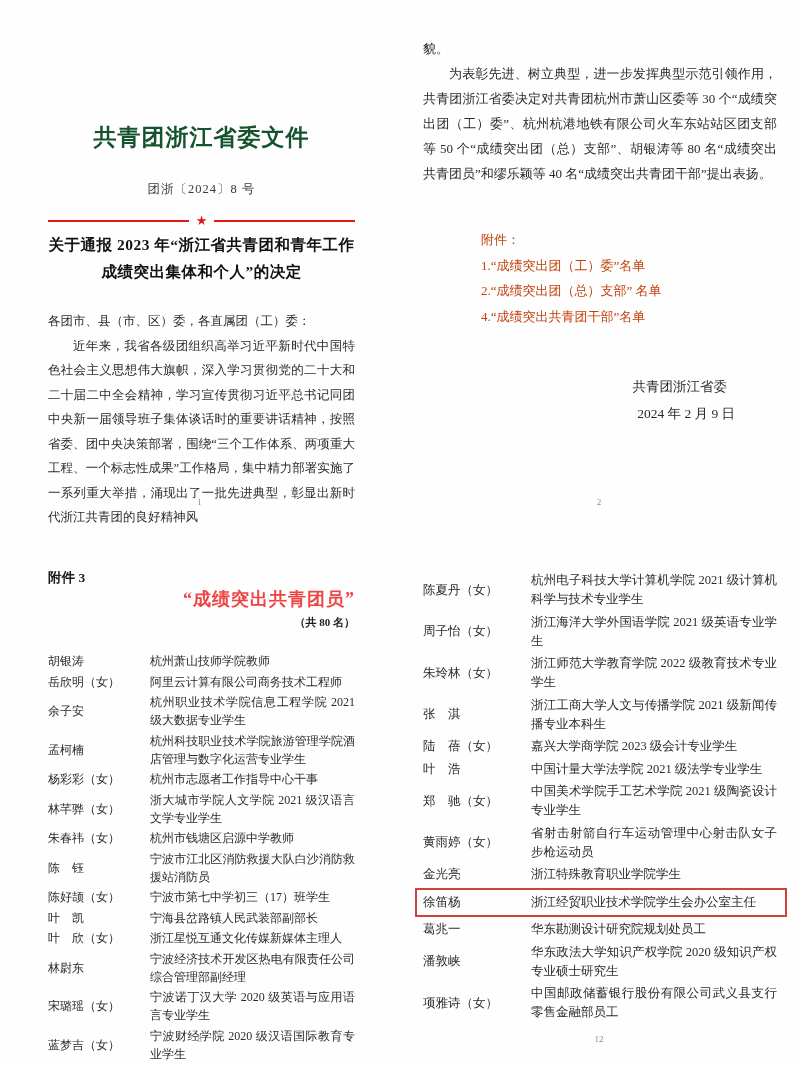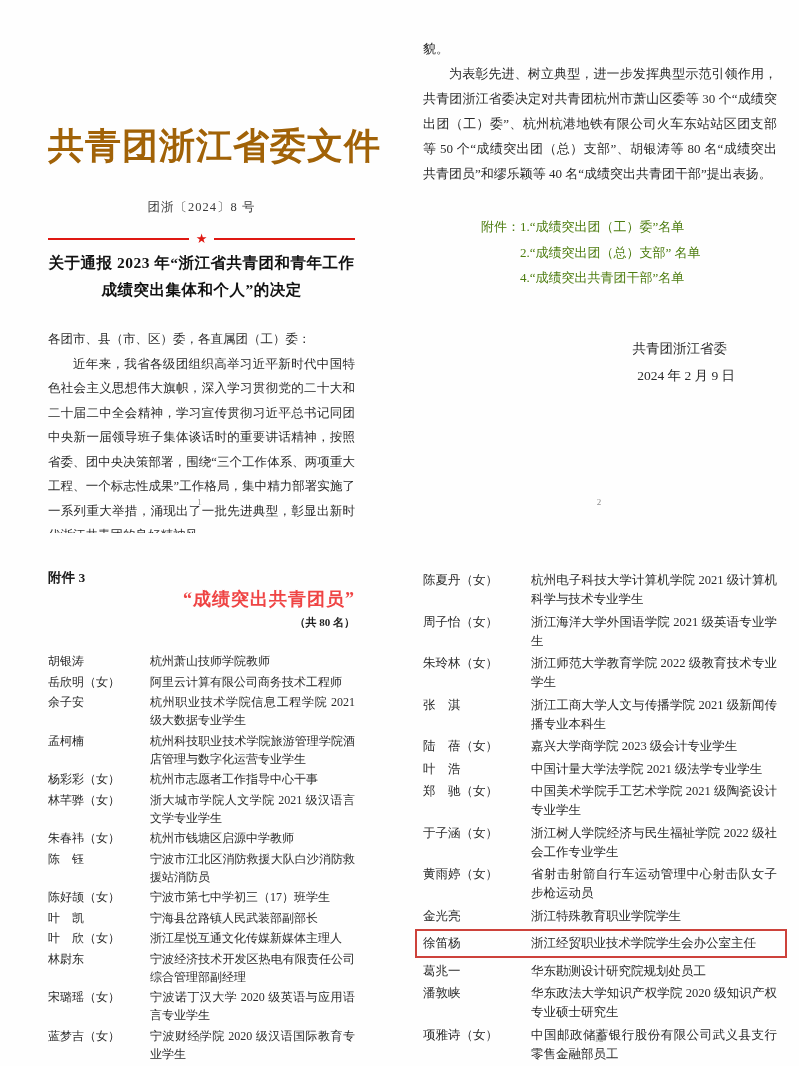--- a/index.html
+++ b/index.html
@@ -17,24 +17,24 @@
   .page { position:relative; background:#fefefe; box-sizing:border-box; }
   .page1 { padding:0 44px 0 48px; }
   .page2 { padding:0 22px 0 24px; }
   .page3 { padding:0 44px 0 48px; }
   .page4 { padding:0 22px 0 24px; }
 
   
   .masthead {
     margin-top:122px;
     text-align:center;
-    font-size:36px;
+    font-size:23px;
     font-weight:bold;
     letter-spacing:1px;
-    color:#a16207;
+    color:#14532d;
     white-space:nowrap;
   }
   .doc-number {
     margin-top:28px;
     text-align:center;
     font-size:12.5px;
     color:#3a3a3a;
     letter-spacing:1px;
   }
   .star-rule {
@@ -60,45 +60,47 @@
     text-align:justify;
     color:#2a2a2a;
   }
   .salutation { margin-top:24px; }
   .indent { text-indent:2em; }
 
   
   .page2 .carryover { margin-top:36px; font-size:13px; line-height:25px; color:#2a2a2a; }
   .page2 .body-para { font-size:13px; line-height:25px; }
   .attachments {
-    margin-top:28px;
+    margin-top:41px;
     display:flex;
     font-size:13px;
     line-height:25.5px;
-    color:#4d7c0f;
+    color:#c2410c;
     padding-left:58px;
+    flex-direction:column;
   }
   .attachments .att-label { white-space:nowrap; }
   .attachments .att-items { display:flex; flex-direction:column; }
   .signature-block { margin-top:44px; text-align:right; font-size:13.5px; line-height:27px; color:#2a2a2a; }
   .signature-block .sig-name { padding-right:50px; }
   .signature-block .sig-date { padding-right:42px; }
 
   
   .att-heading { margin-top:36px; font-size:13.5px; font-weight:bold; color:#1c1c1c; }
   .att-title { margin-top:0; text-align:right; font-size:18px; font-weight:bold; letter-spacing:1px; color:#ef4444; }
   .att-subtitle { margin-top:4px; text-align:right; font-size:11px; font-weight:bold; color:#1c1c1c; }
   .name-list { margin-top:22px; }
   .page4 .name-list { margin-top:38px; }
   .entry-row {
     display:flex;
     font-size:12px;
     line-height:18px;
     margin-bottom:2.5px;
     color:#2a2a2a;
+    align-items:center;
   }
   .page4 .entry-row { font-size:12.5px; line-height:19px; margin-bottom:3.5px; }
   .entry-name { flex:0 0 86px; white-space:nowrap; }
   .page4 .entry-name { flex:0 0 90px; }
   .entry-desc { flex:1; margin-left:16px; text-align:justify; }
   .page4 .entry-desc { margin-left:18px; }
   .entry-row.highlighted {
     border:2px solid #cd423b;
     padding:3px 6px 3px 6px;
     margin-left:-8px;
@@ -247,24 +249,20 @@
         </div>
         <div class="entry-row">
           <span class="entry-name">叶　浩</span>
           <span class="entry-desc">中国计量大学法学院 2021 级法学专业学生</span>
         </div>
         <div class="entry-row">
           <span class="entry-name">郑　驰（女）</span>
           <span class="entry-desc">中国美术学院手工艺术学院 2021 级陶瓷设计专业学生</span>
         </div>
         <div class="entry-row">
-          <span class="entry-name">于子涵（女）</span>
-          <span class="entry-desc">浙江树人学院经济与民生福祉学院 2022 级社会工作专业学生</span>
-        </div>
-        <div class="entry-row">
           <span class="entry-name">黄雨婷（女）</span>
           <span class="entry-desc">省射击射箭自行车运动管理中心射击队女子步枪运动员</span>
         </div>
         <div class="entry-row">
           <span class="entry-name">金光亮</span>
           <span class="entry-desc">浙江特殊教育职业学院学生</span>
         </div>
         <div class="entry-row highlighted">
           <span class="entry-name">徐笛杨</span>
           <span class="entry-desc">浙江经贸职业技术学院学生会办公室主任</span>

